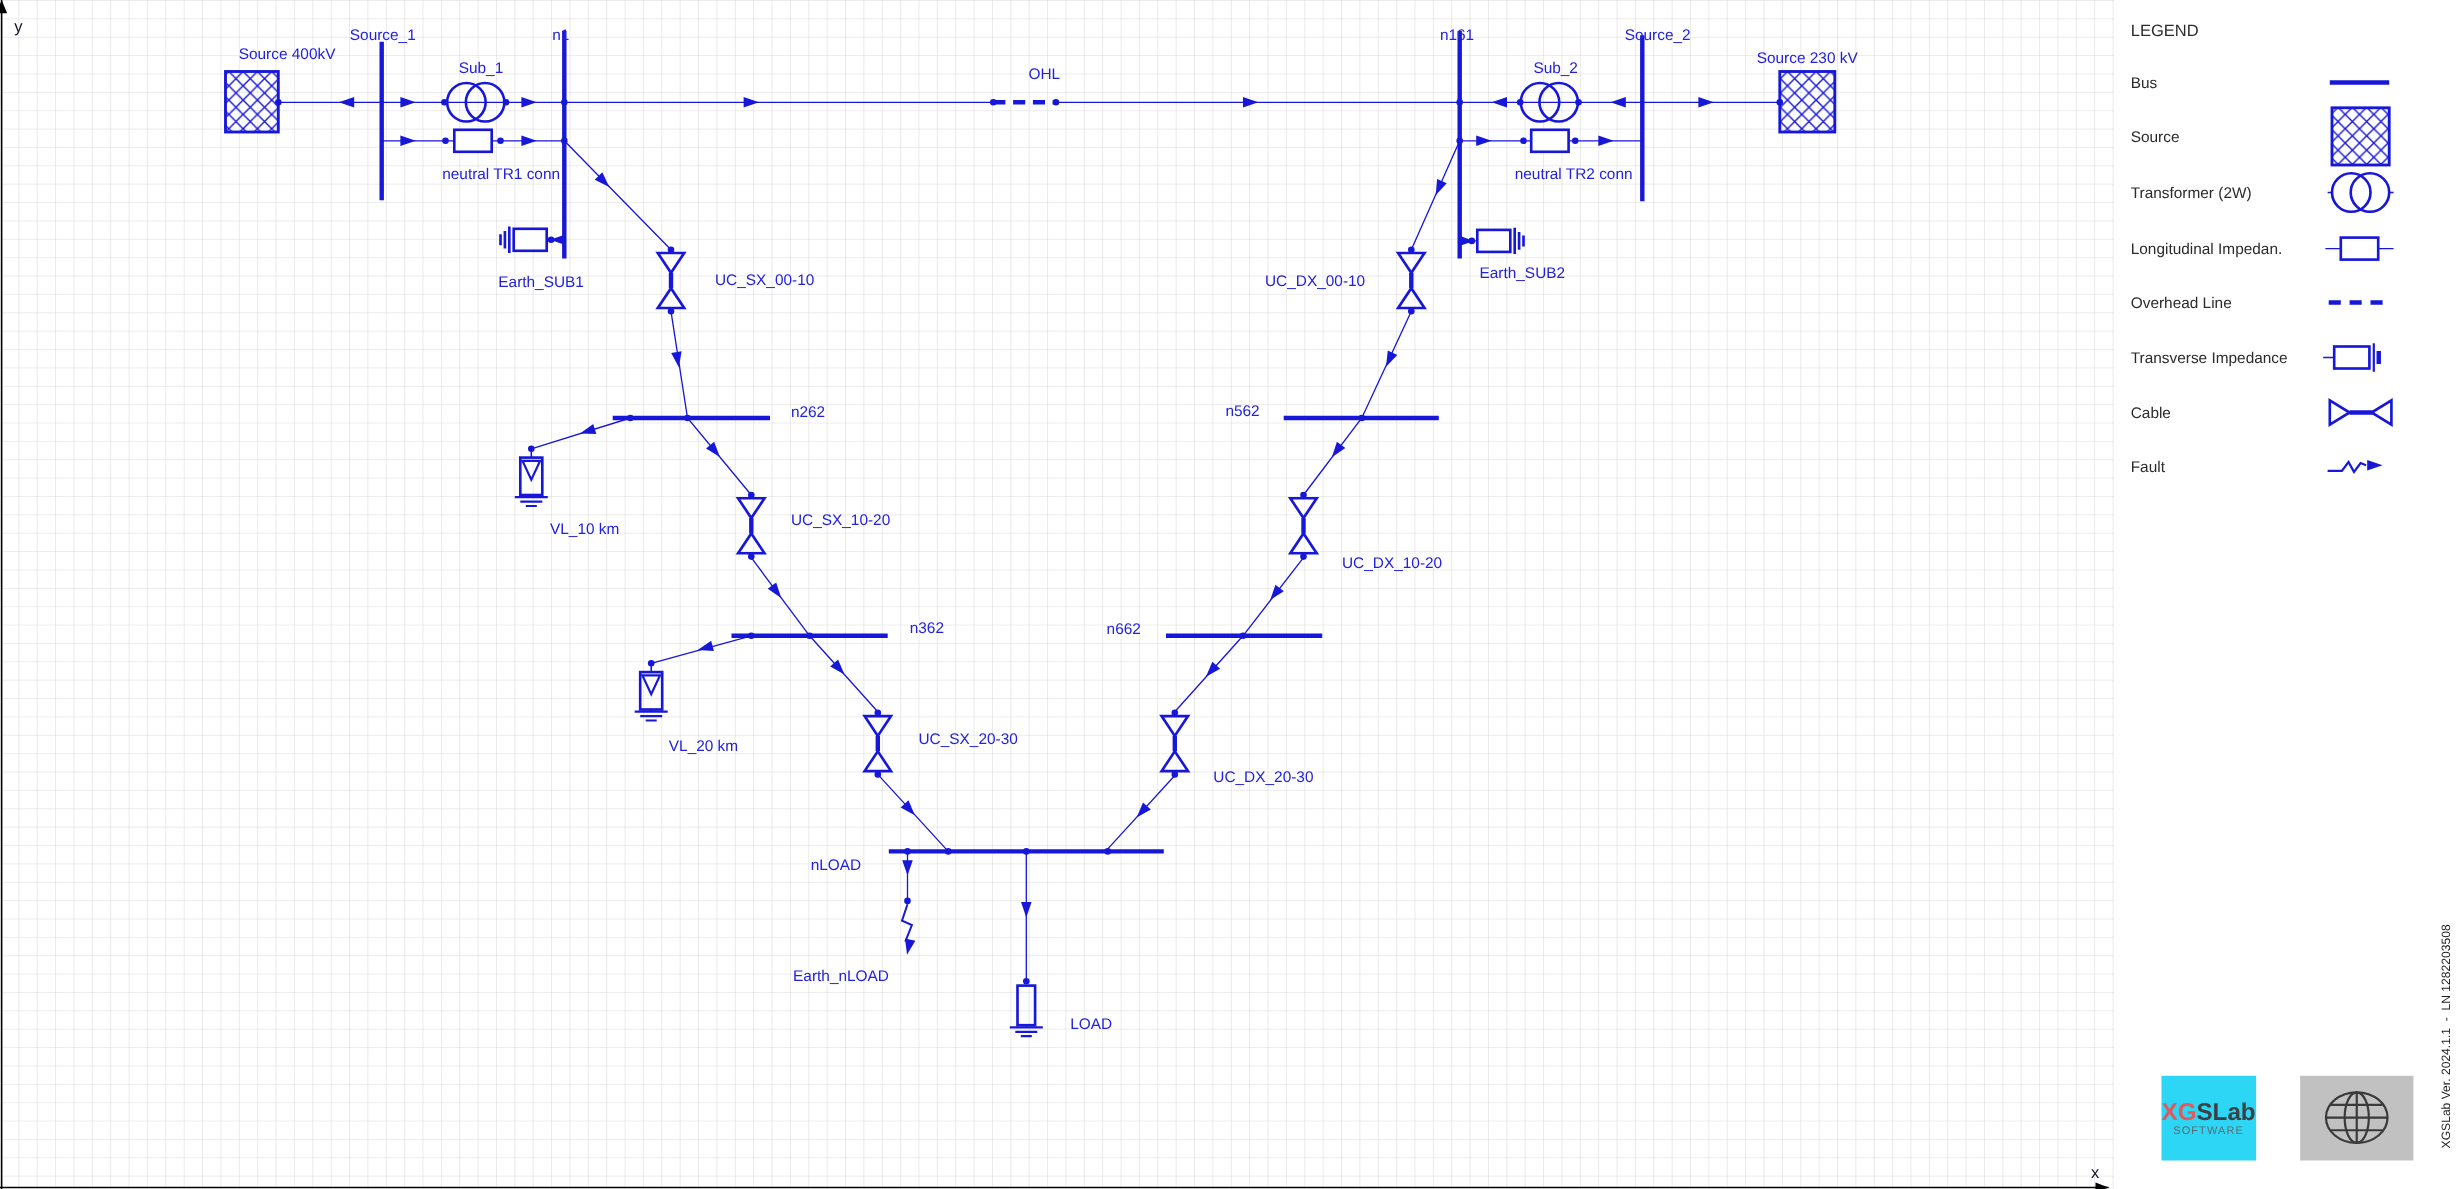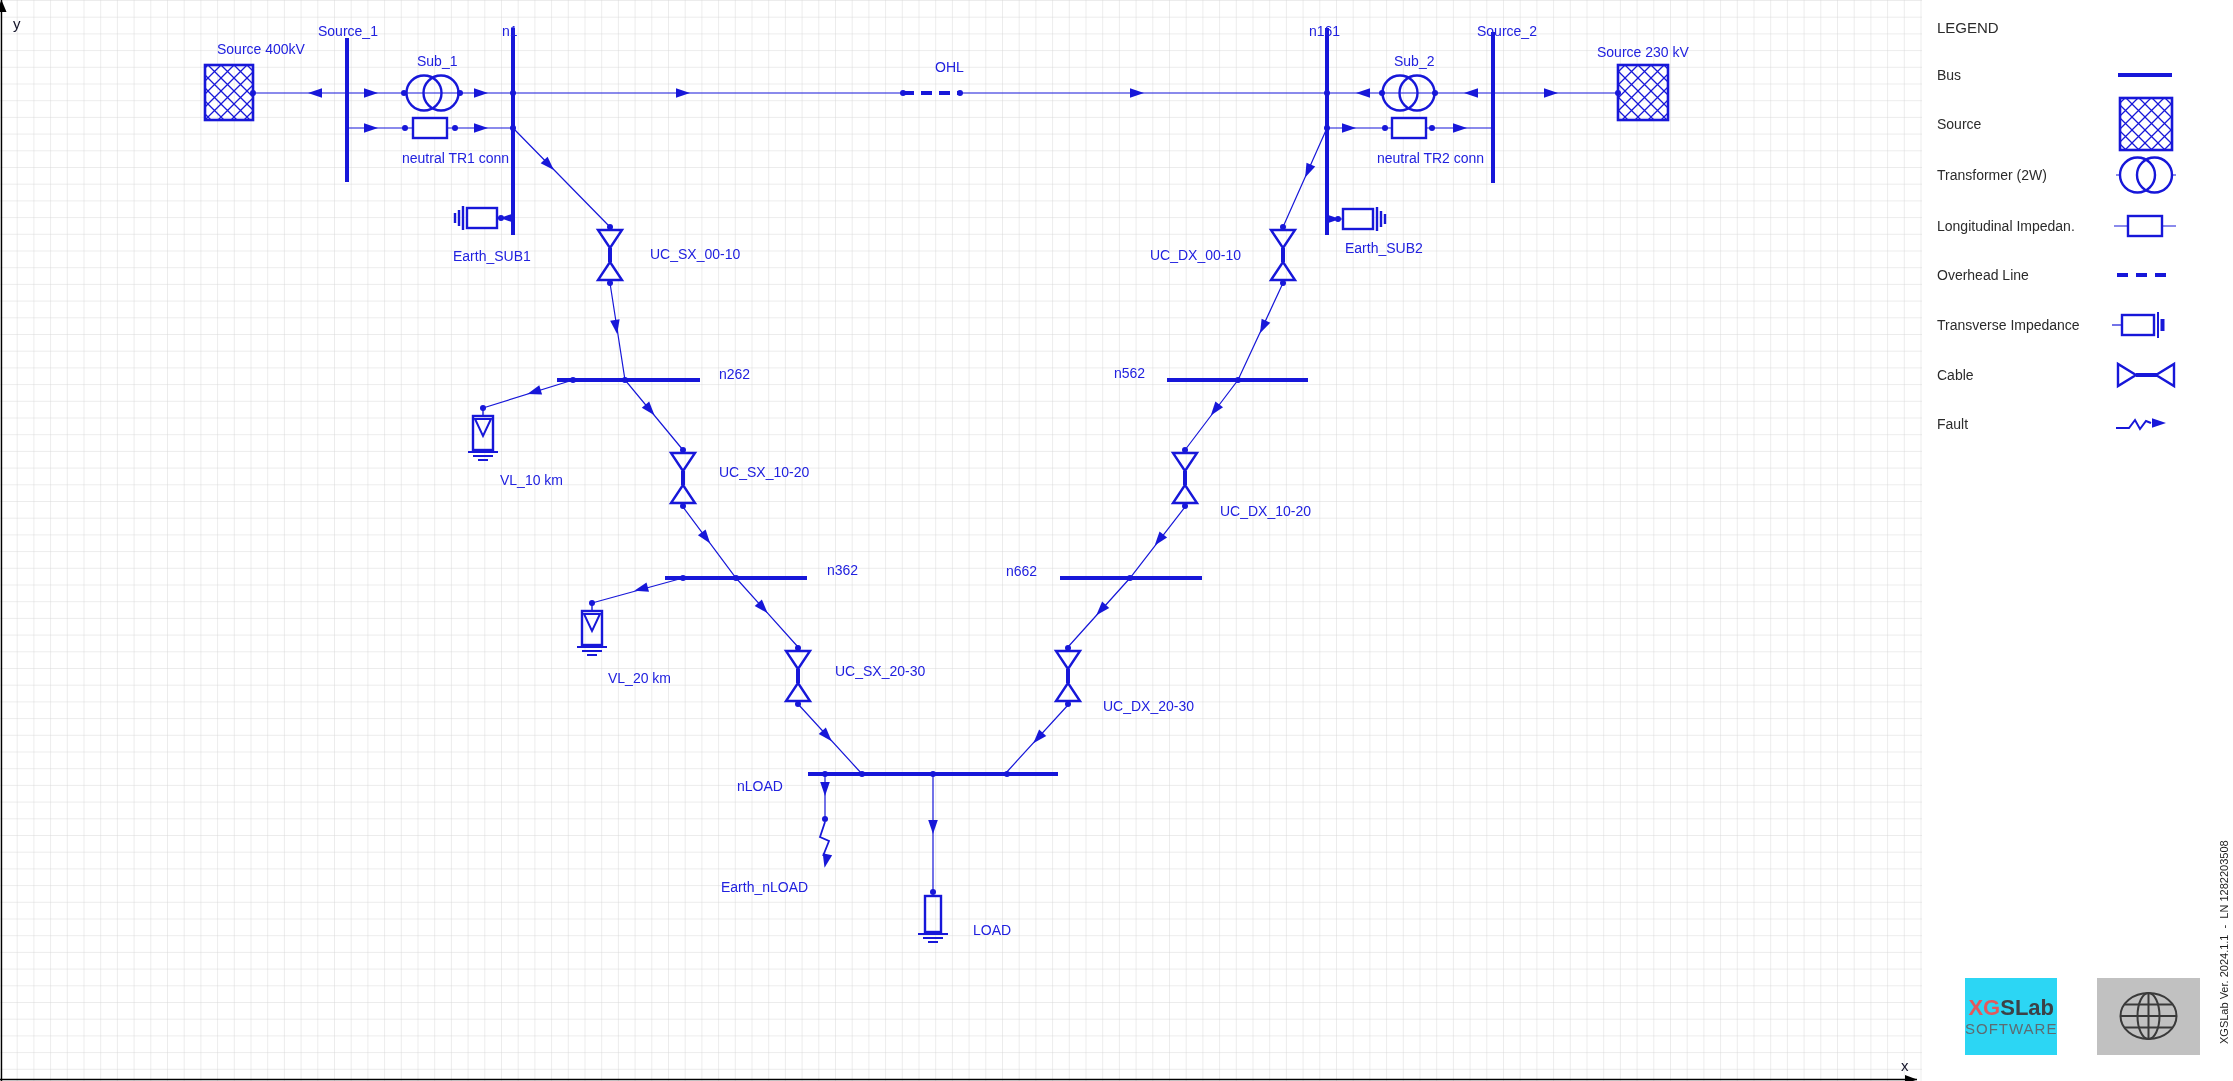--- a/index.html
+++ b/index.html
@@ -19,21 +19,21 @@
   .symf{ stroke:#1717d9; stroke-width:2.4; fill:#fff; }
   .srcbox { stroke:#1717d9; stroke-width:2.6; fill:url(#xh); }
   .dt  { fill:#1717d9; }
   .ax  { stroke:#000; stroke-width:1.4; fill:none; }
   .logo { position:absolute; left:1965px; top:978px; width:203px; height:54px; display:flex;gap:40px; }
   .logo-left { width:100px; height:77px; background:#2cd6f4; display:flex; flex-direction:column;
                align-items:center; justify-content:center; line-height:1.05; }
   .logo-brand { font-size:22px; font-weight:bold; letter-spacing:0px; }
   .logo-brand .xg { color:#e4585c; }
   .logo-brand .slab { color:#3c4146; }
-  .logo-sub { font-size:15px; color:#5d6b72; letter-spacing:1px; margin-top:2px; }
+  .logo-sub { font-size:10px; color:#5d6b72; letter-spacing:1px; margin-top:2px; }
   .logo-right { width:103px; height:77px; background:#c1c1c1; display:flex; align-items:center; justify-content:center; }
   .plot-footer {
     position:absolute; left:2192px; top:1044px; width:200px;
     transform:rotate(-90deg); transform-origin:0 0;
     font-size:11px; line-height:13px; color:#1c1c1c; white-space:pre;
   }
 </style>
 </head>
 <body>
 

